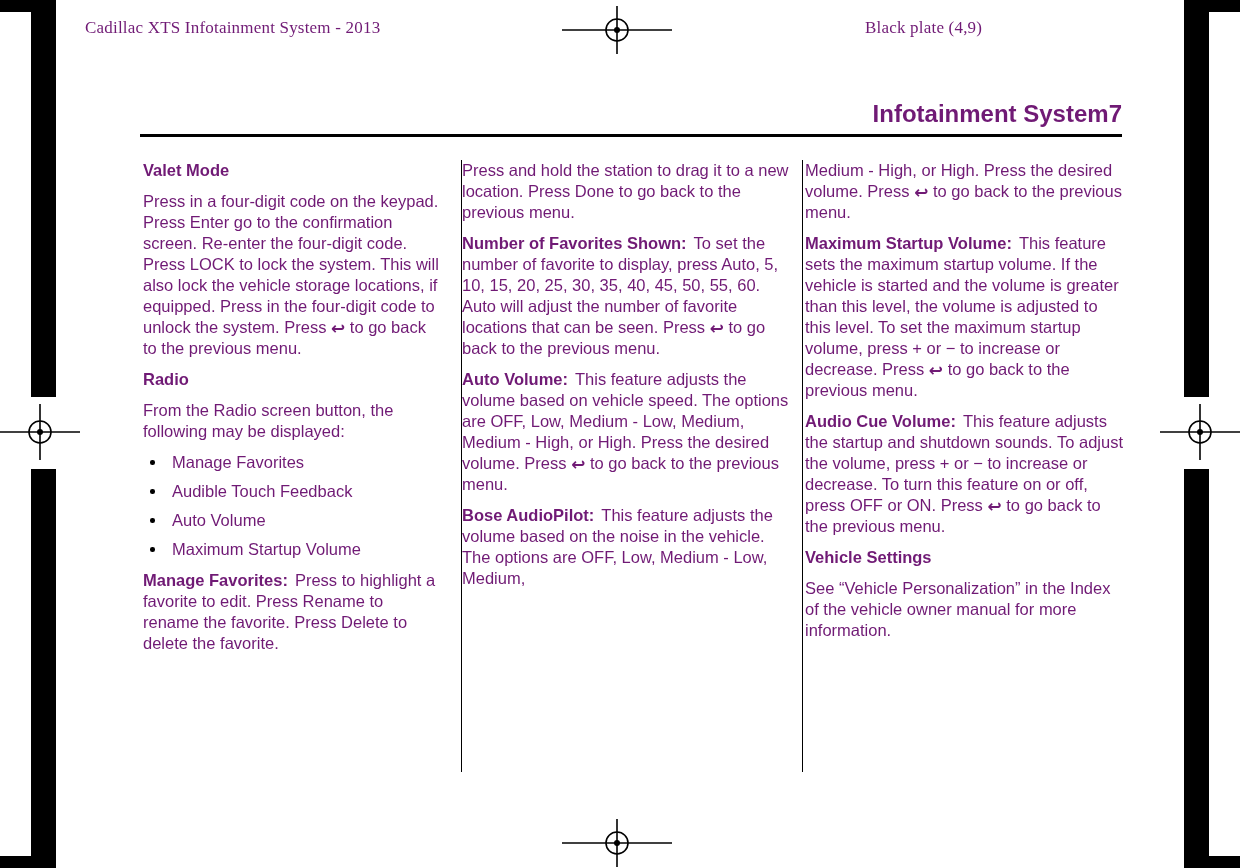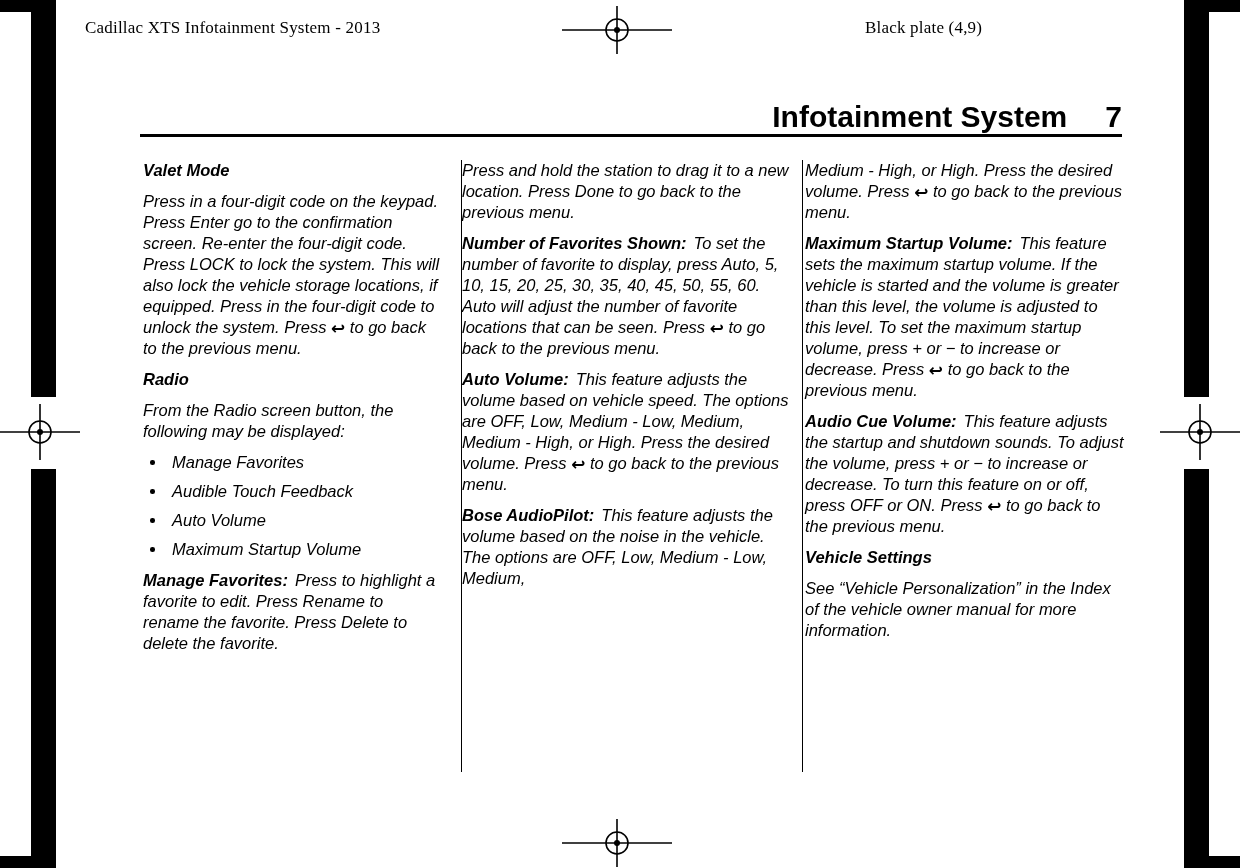--- a/index.html
+++ b/index.html
@@ -1,19 +1,19 @@
 <!DOCTYPE html>
 <html><head>
 <meta charset="utf-8">
 <style>
   * { margin: 0; padding: 0; box-sizing: border-box; }
   html, body { width: 1240px; height: 868px; background: #ffffff; }
   .sheet {
     position: relative; width: 1240px; height: 868px;
-    background: #ffffff; color: #000000; overflow: hidden;
+    background: #ffffff; color: #701a75; overflow: hidden;
     font-family: "Liberation Sans", sans-serif;
   }
   
   .trim-bar { position: absolute; top: 0; width: 25px; height: 868px; background: #000; }
   .trim-bar.left  { left: 31px; }
   .trim-bar.right { left: 1184px; }
   .notch { position: absolute; top: 397px; height: 72px; width: 33px; background: #fff; z-index: 2; }
   .notch.left  { left: 27px; }
   .notch.right { left: 1180px; }
   .corner-cap { position: absolute; background: #000; height: 12px; width: 56px; }
@@ -25,30 +25,30 @@
   
   .plate-label {
     position: absolute; top: 18px; font-family: "Liberation Serif", serif;
     font-size: 17px; letter-spacing: 0.2px;
   }
   .plate-left  { left: 85px; }
   .plate-right { left: 865px; }
   
   .title-row {
     position: absolute; left: 140px; top: 100px; width: 982px;
-    display: flex; justify-content: flex-end; align-items: flex-start; gap: 38px;
-    font-size: 30px; font-weight: bold;
+    display: flex; justify-content: flex-end; align-items: flex-start; 
+    font-size: 24px; font-weight: bold;
   }
   .rule { position: absolute; left: 140px; top: 134px; width: 982px; height: 2.5px; background: #000; }
   
   .columns {
     position: absolute; left: 143px; top: 160px;
     display: flex; align-items: stretch; min-height: 612px;
   }
-  .col { font-size: 16.5px; line-height: 21px; font-style: italic; }
+  .col { font-size: 16.5px; line-height: 21px; }
   .col-1 { width: 300px; }
   .col-2 { width: 329px; border-left: 1.5px solid #000; margin-left: 18px; }
   .col-3 { width: 325px; border-left: 1.5px solid #000; margin-left: 12px; padding-left: 2px; }
   .col p { margin: 0 0 10px; }
   .col p.h { font-weight: bold; }
   .b { font-weight: bold; }
   .lead { margin-right: 7px; }
   .icon {
     font-family: "DejaVu Sans", "Liberation Sans", sans-serif;
     font-weight: bold; font-size: 17px; line-height: 1; vertical-align: -1px;

